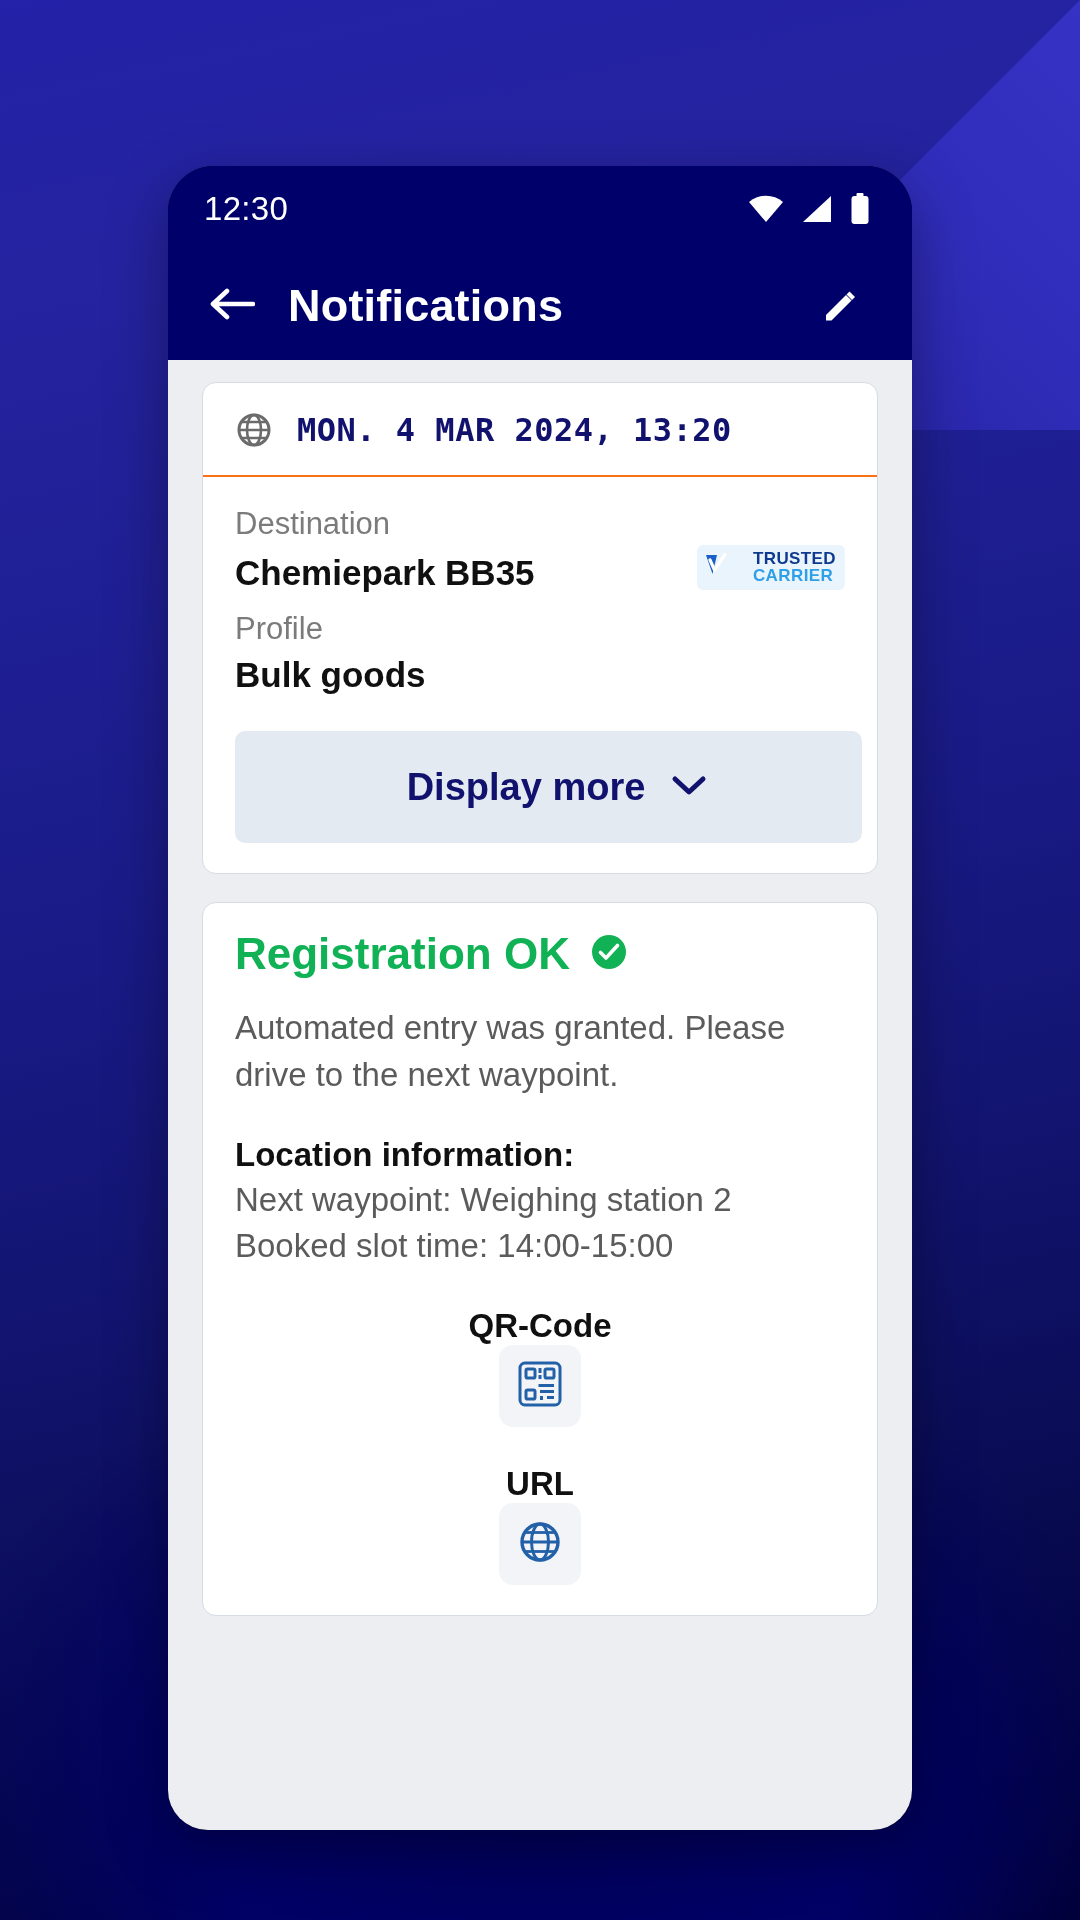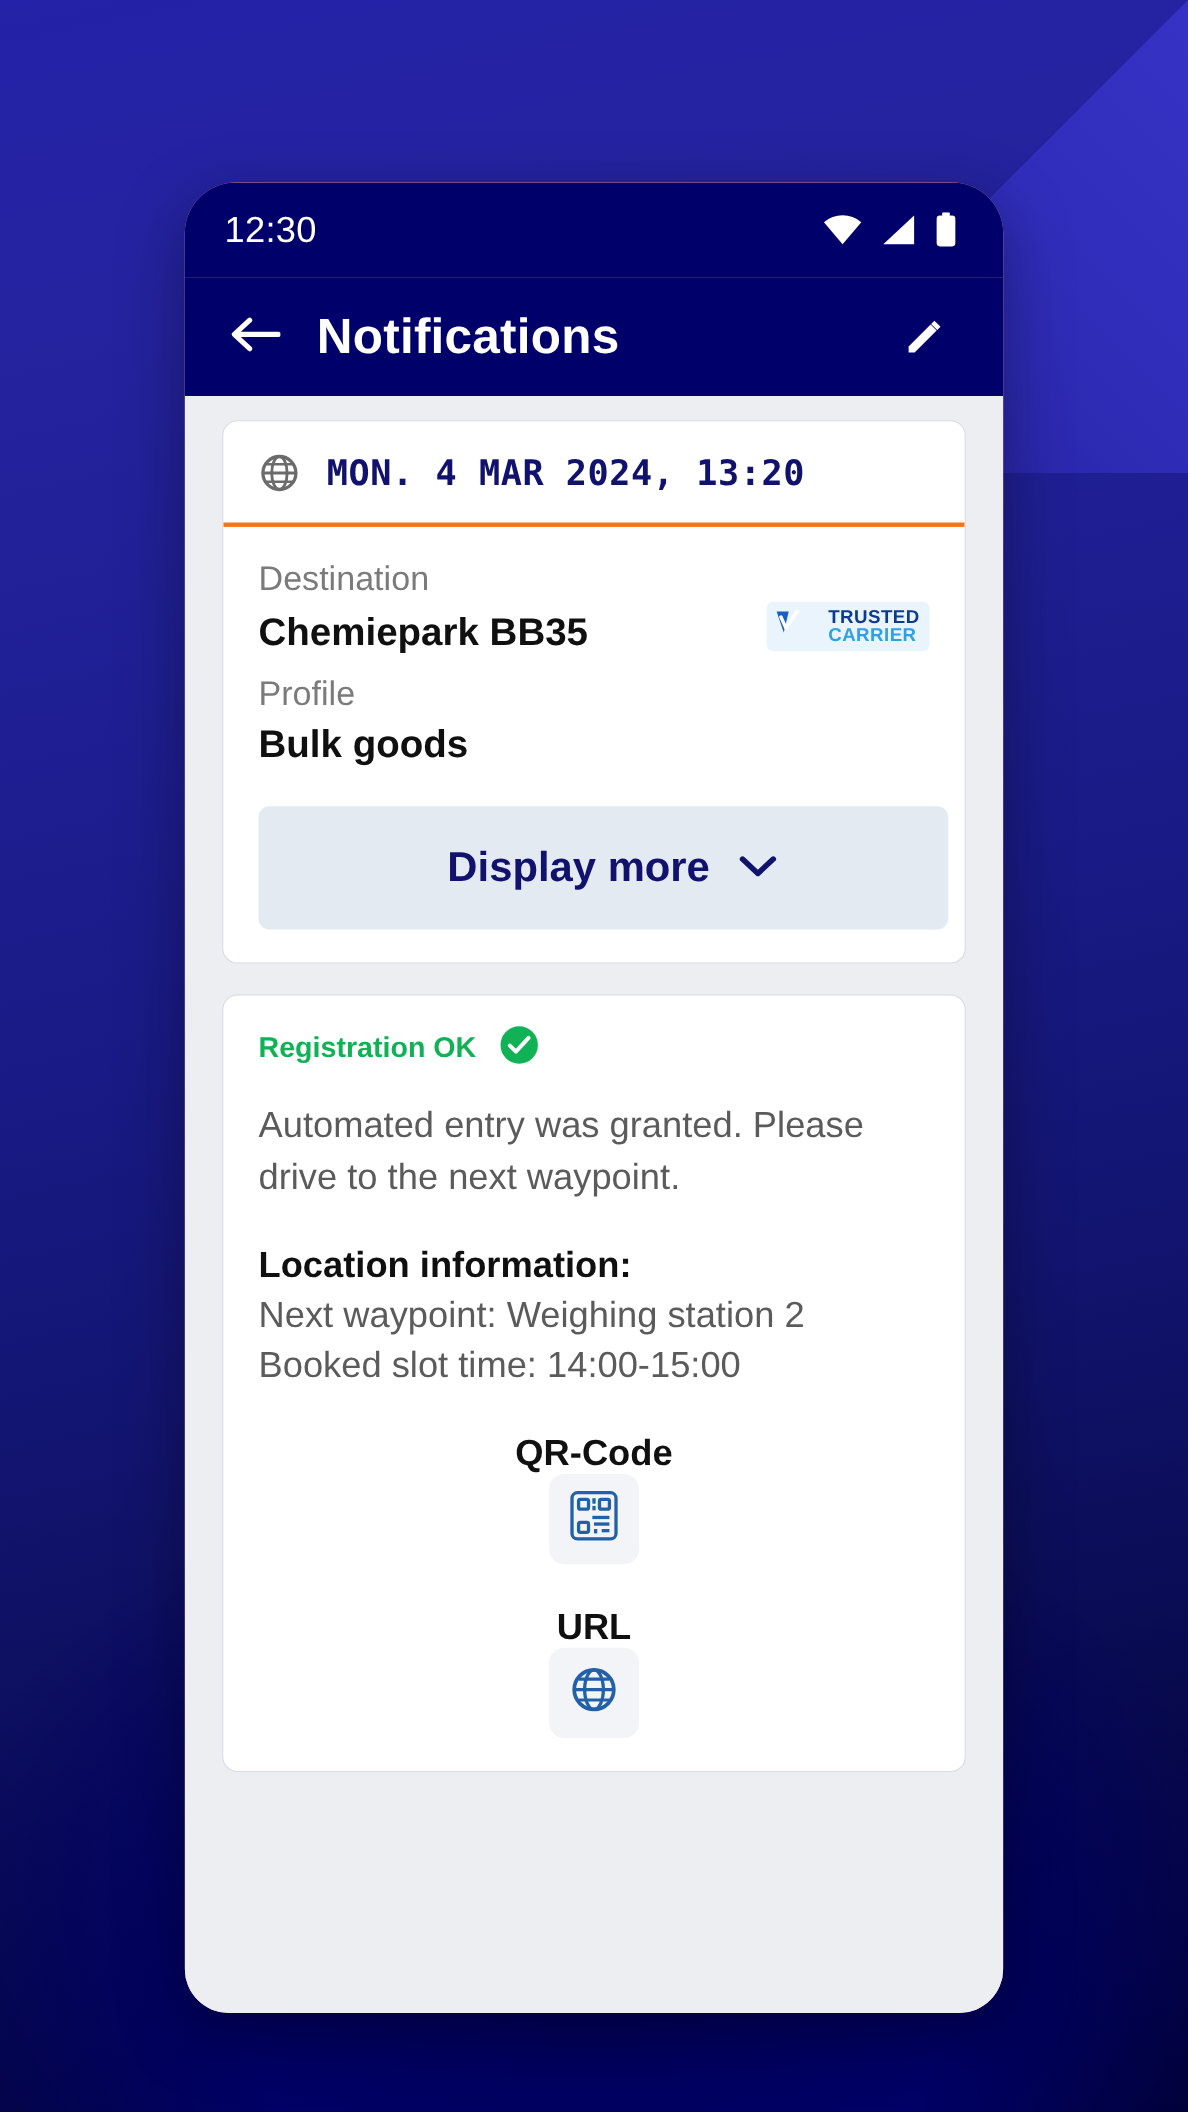--- a/index.html
+++ b/index.html
@@ -36,21 +36,21 @@
 
   
   #phone {
     position: absolute;
     left: 168px;
     top: 166px;
     width: 744px;
     height: 1664px;
     border-radius: 46px 46px 40px 40px;
     overflow: hidden;
-    background: #fca5a5;
+    background: #000000;
     box-shadow: 0 20px 60px rgba(0,0,0,0.35);
   }
 
   
   #statusbar {
     height: 86px;
     background: #00006b;
     display: flex;
     align-items: center;
     justify-content: space-between;
@@ -119,21 +119,21 @@
     margin: 0 34px 28px 34px;
     border: 1px solid #d6dbe6;
     border-radius: 14px;
     overflow: hidden;
   }
   .card-head {
     display: flex;
     align-items: center;
     gap: 22px;
     padding: 26px 30px 24px 30px;
-    border-bottom: 4px solid #f97316;
+    border-bottom: 2px solid #f97316;
   }
   .card-head-icon {
     width: 42px;
     height: 42px;
     display: flex;
     align-items: center;
     justify-content: center;
     flex: 0 0 auto;
   }
   .card-head-date {
@@ -217,21 +217,21 @@
     color: #11116e;
   }
 
   
   #reg-status-row {
     display: flex;
     align-items: center;
     gap: 20px;
   }
   #reg-status-text {
-    font-size: 26px;
+    font-size: 44px;
     font-weight: 700;
     color: #11b255;
   }
   .body-para {
     font-size: 33px;
     color: #5b5b5b;
     line-height: 1.42;
     margin-top: 26px;
   }
   .body-strong {

